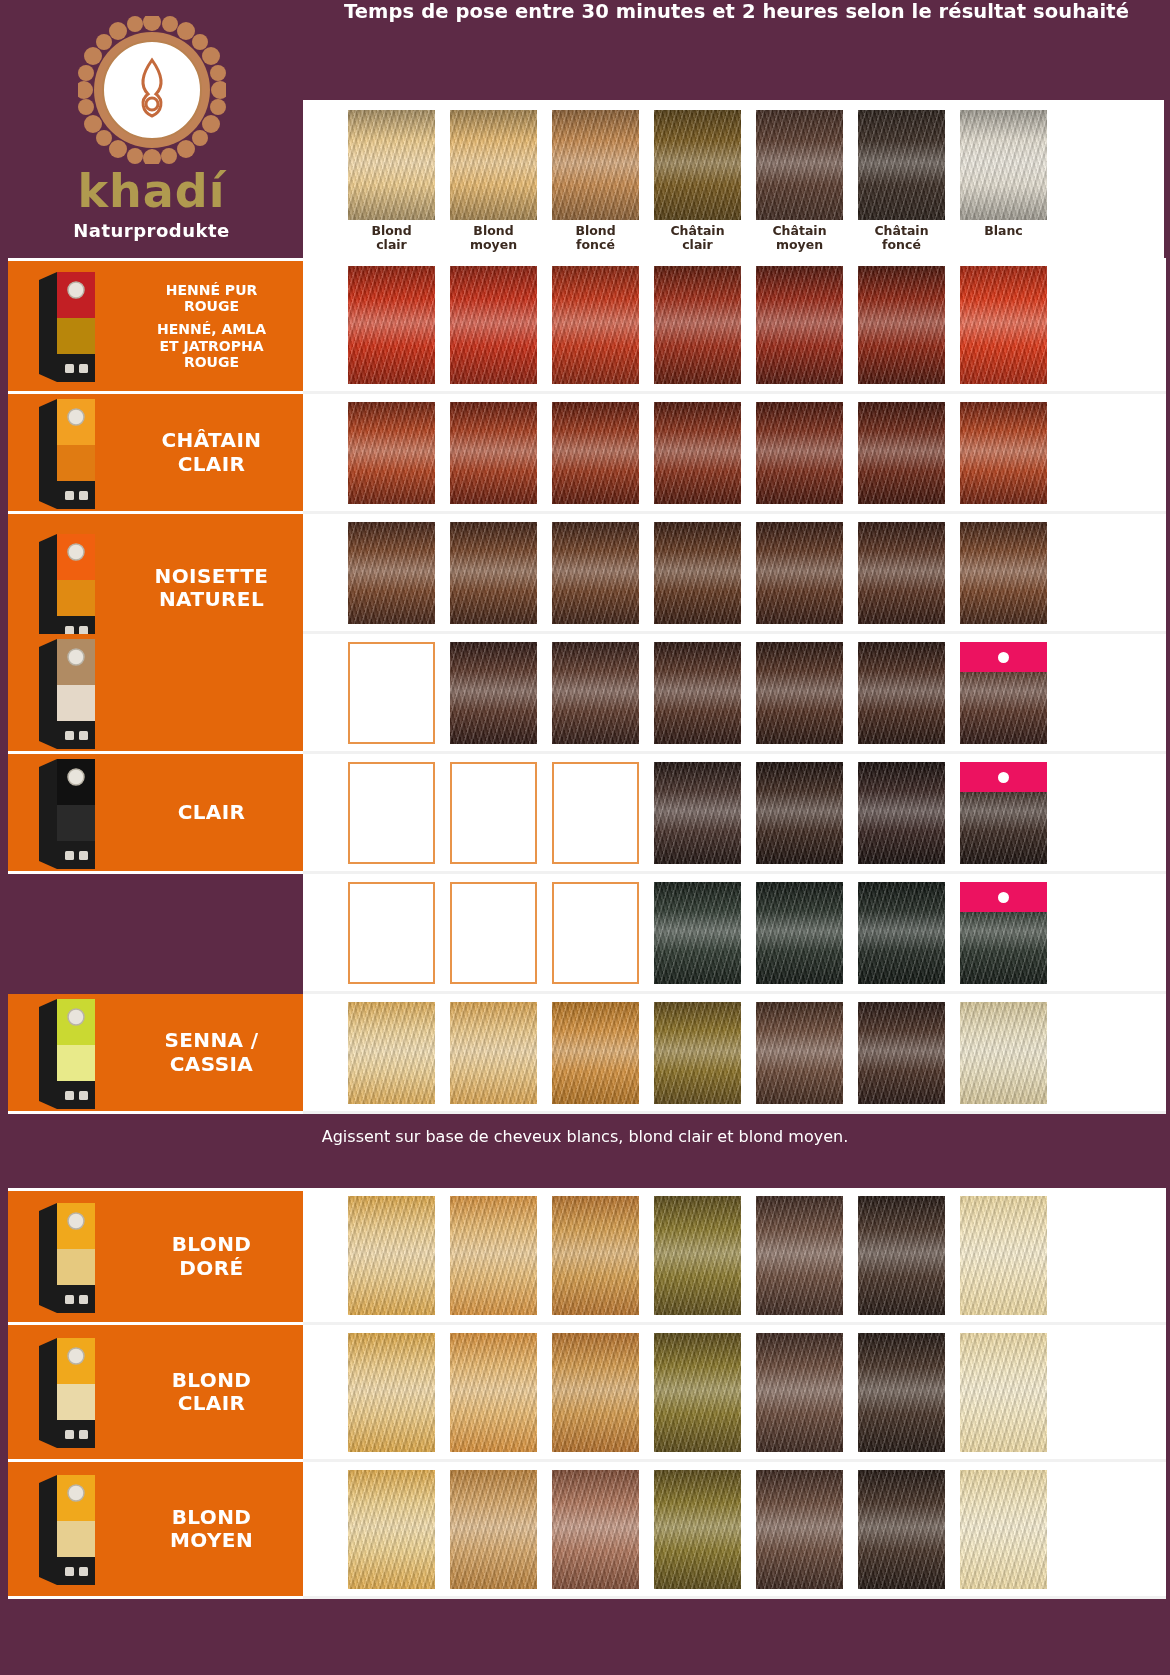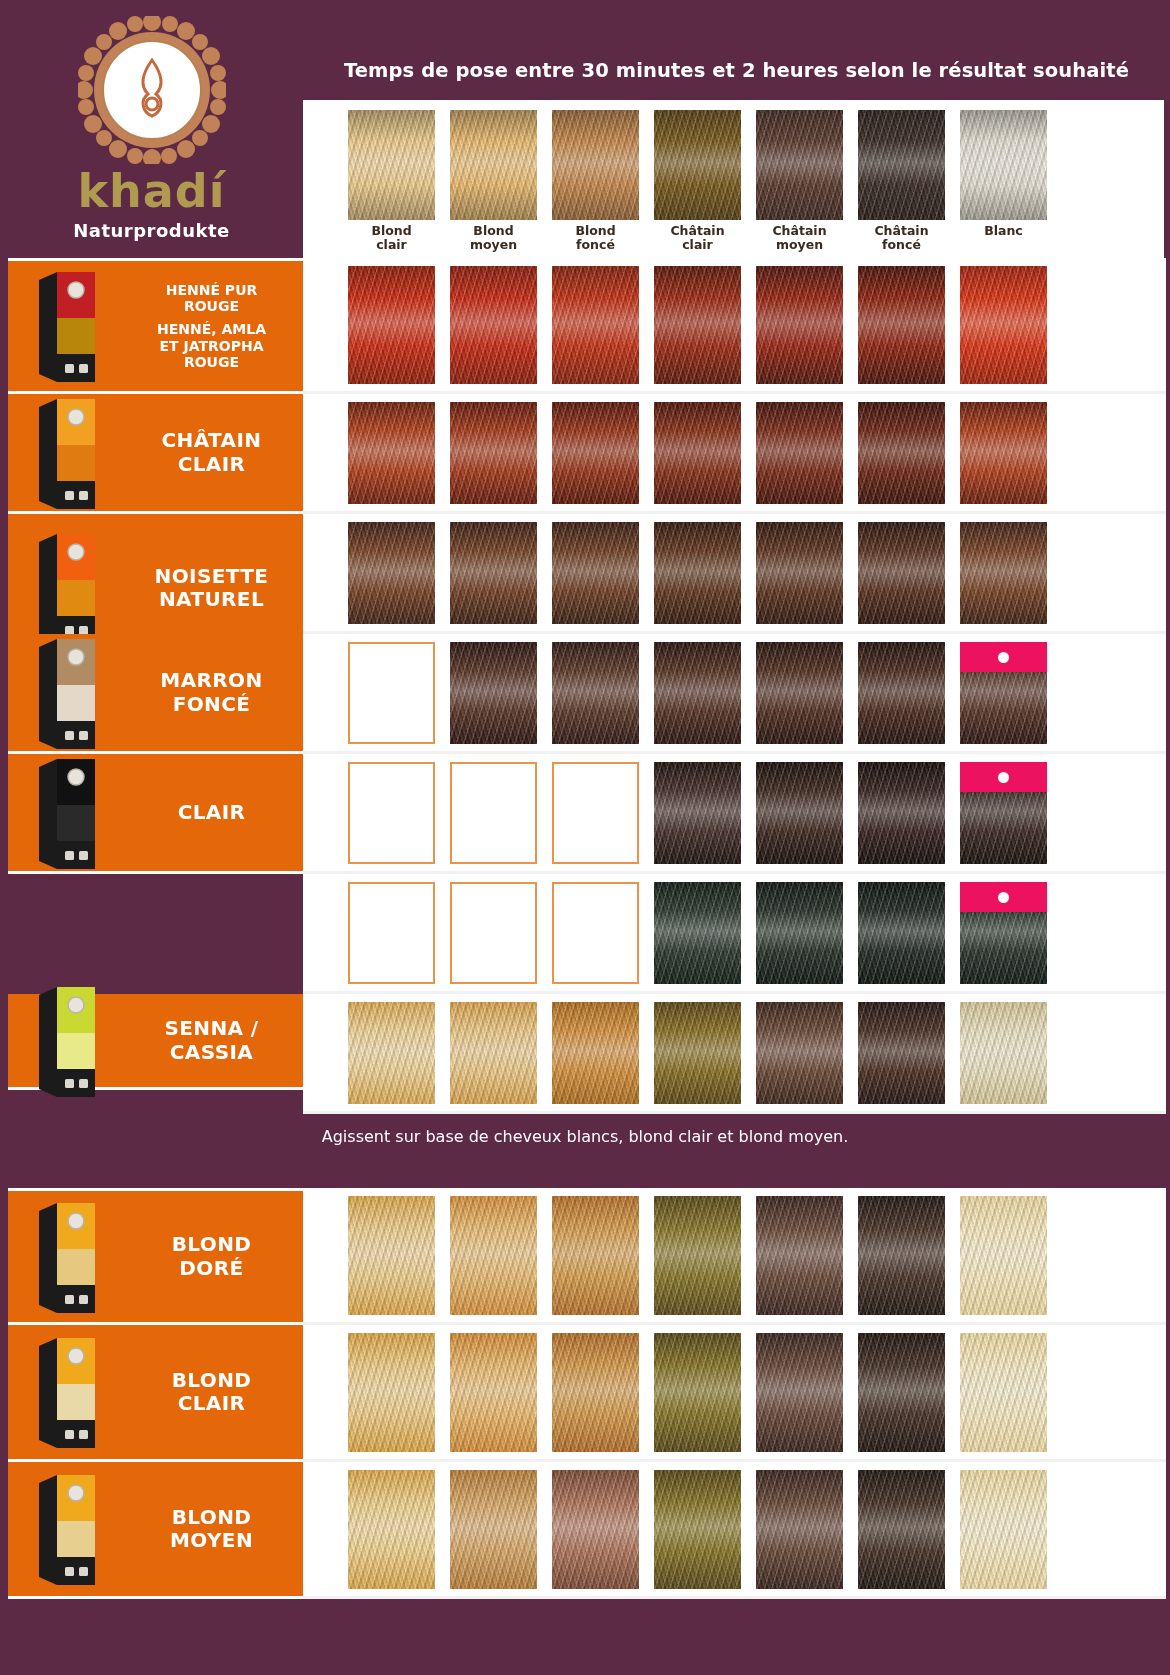--- a/index.html
+++ b/index.html
@@ -34,21 +34,21 @@
     font-family: "DejaVu Sans", sans-serif;
     font-size: 18px; font-weight: bold;
     color: #ffffff; letter-spacing: 0.5px;
     margin-top: 6px;
   }
   
   #top-banner {
     position: absolute; left: 303px; top: 0;
     width: 867px; height: 96px;
     color: #ffffff;
-    display: flex; align-items: flex-end; justify-content: center;
+    display: flex; align-items: flex-start; justify-content: center;
     font-family: "DejaVu Sans", sans-serif;
     font-size: 19.5px; font-weight: bold;
     letter-spacing: 0.1px;
     padding-bottom: 14px;
   }
   
   #header-strip {
     position: absolute; left: 303px; top: 100px;
     width: 863px; height: 158px;
     background: #ffffff;
@@ -329,21 +329,20 @@
         <svg viewBox="0 0 72 120" width="72" height="120" aria-hidden="true">
           <polygon points="8,14 26,6 64,6 64,112 26,116 8,108" fill="#1b1b1b"></polygon>
           <rect x="26" y="6" width="38" height="46" fill="#b08b63"></rect>
           <rect x="26" y="52" width="38" height="36" fill="#e4d8c8"></rect>
           <rect x="26" y="88" width="38" height="28" fill="#1b1b1b"></rect>
           <circle cx="45" cy="24" r="8" fill="#e8e4dc" stroke="#b9b3a6" stroke-width="1.5"></circle>
           <rect x="34" y="98" width="9" height="9" rx="1.5" fill="#dcd8d0"></rect>
           <rect x="48" y="98" width="9" height="9" rx="1.5" fill="#dcd8d0"></rect>
         </svg>
       </div>
-      <div class="prow-name big">MARRON<br>FONCÉ</div>
     </div>
     <div class="grow" style="top: 634px; height: 120px;">
       <div class="gcell" style="left: 45px; height: 102px;">
         <div class="sw empty"></div>
       </div>
       <div class="gcell" style="left: 147px; height: 102px;">
         <div class="sw" style="background: repeating-linear-gradient(107deg, rgba(255, 255, 255, 0.16) 0px, rgba(255, 255, 255, 0.16) 1px, rgba(0, 0, 0, 0.14) 2px, rgba(0, 0, 0, 0.14) 3px, rgba(255, 255, 255, 0.05) 5px, rgba(0, 0, 0, 0.05) 7px), repeating-linear-gradient(73deg, rgba(255, 255, 255, 0.1) 0px, rgba(255, 255, 255, 0.1) 1px, rgba(0, 0, 0, 0.1) 3px, rgba(0, 0, 0, 0.1) 4px), linear-gradient(rgb(42, 20, 16) 0%, rgb(91, 53, 39) 28%, rgb(140, 114, 104) 48%, rgb(91, 53, 39) 68%, rgb(42, 20, 16) 100%);"></div>
       </div>
       <div class="gcell" style="left: 249px; height: 102px;">
         <div class="sw" style="background: repeating-linear-gradient(107deg, rgba(255, 255, 255, 0.16) 0px, rgba(255, 255, 255, 0.16) 1px, rgba(0, 0, 0, 0.14) 2px, rgba(0, 0, 0, 0.14) 3px, rgba(255, 255, 255, 0.05) 5px, rgba(0, 0, 0, 0.05) 7px), repeating-linear-gradient(73deg, rgba(255, 255, 255, 0.1) 0px, rgba(255, 255, 255, 0.1) 1px, rgba(0, 0, 0, 0.1) 3px, rgba(0, 0, 0, 0.1) 4px), linear-gradient(rgb(45, 23, 18) 0%, rgb(95, 57, 42) 28%, rgb(143, 116, 106) 48%, rgb(95, 57, 42) 68%, rgb(45, 23, 18) 100%);"></div>
@@ -426,21 +425,21 @@
         <div class="sw" style="background: repeating-linear-gradient(107deg, rgba(255, 255, 255, 0.16) 0px, rgba(255, 255, 255, 0.16) 1px, rgba(0, 0, 0, 0.14) 2px, rgba(0, 0, 0, 0.14) 3px, rgba(255, 255, 255, 0.05) 5px, rgba(0, 0, 0, 0.05) 7px), repeating-linear-gradient(73deg, rgba(255, 255, 255, 0.1) 0px, rgba(255, 255, 255, 0.1) 1px, rgba(0, 0, 0, 0.1) 3px, rgba(0, 0, 0, 0.1) 4px), linear-gradient(rgb(11, 17, 13) 0%, rgb(35, 43, 36) 28%, rgb(101, 107, 102) 48%, rgb(35, 43, 36) 68%, rgb(11, 17, 13) 100%);"></div>
       </div>
       <div class="gcell" style="left: 657px; height: 102px;">
         <div class="sw" style="background: repeating-linear-gradient(107deg, rgba(255, 255, 255, 0.16) 0px, rgba(255, 255, 255, 0.16) 1px, rgba(0, 0, 0, 0.14) 2px, rgba(0, 0, 0, 0.14) 3px, rgba(255, 255, 255, 0.05) 5px, rgba(0, 0, 0, 0.05) 7px), repeating-linear-gradient(73deg, rgba(255, 255, 255, 0.1) 0px, rgba(255, 255, 255, 0.1) 1px, rgba(0, 0, 0, 0.1) 3px, rgba(0, 0, 0, 0.1) 4px), linear-gradient(rgb(16, 23, 18) 0%, rgb(43, 53, 44) 28%, rgb(107, 114, 107) 48%, rgb(43, 53, 44) 68%, rgb(16, 23, 18) 100%);">
           <div class="pinkband">
             <div class="pinkdot"></div>
           </div>
         </div>
       </div>
     </div>
-    <div class="prow-left" style="top: 994px; height: 96px;">
+    <div class="prow-left" style="top: 994px; height: 120px;">
       <div class="box-img" style="height: 106px;">
         <svg viewBox="0 0 72 120" width="72" height="120" aria-hidden="true">
           <polygon points="8,14 26,6 64,6 64,112 26,116 8,108" fill="#1b1b1b"></polygon>
           <rect x="26" y="6" width="38" height="46" fill="#cad932"></rect>
           <rect x="26" y="52" width="38" height="36" fill="#e8ea8a"></rect>
           <rect x="26" y="88" width="38" height="28" fill="#1b1b1b"></rect>
           <circle cx="45" cy="24" r="8" fill="#e8e4dc" stroke="#b9b3a6" stroke-width="1.5"></circle>
           <rect x="34" y="98" width="9" height="9" rx="1.5" fill="#dcd8d0"></rect>
           <rect x="48" y="98" width="9" height="9" rx="1.5" fill="#dcd8d0"></rect>
         </svg>

